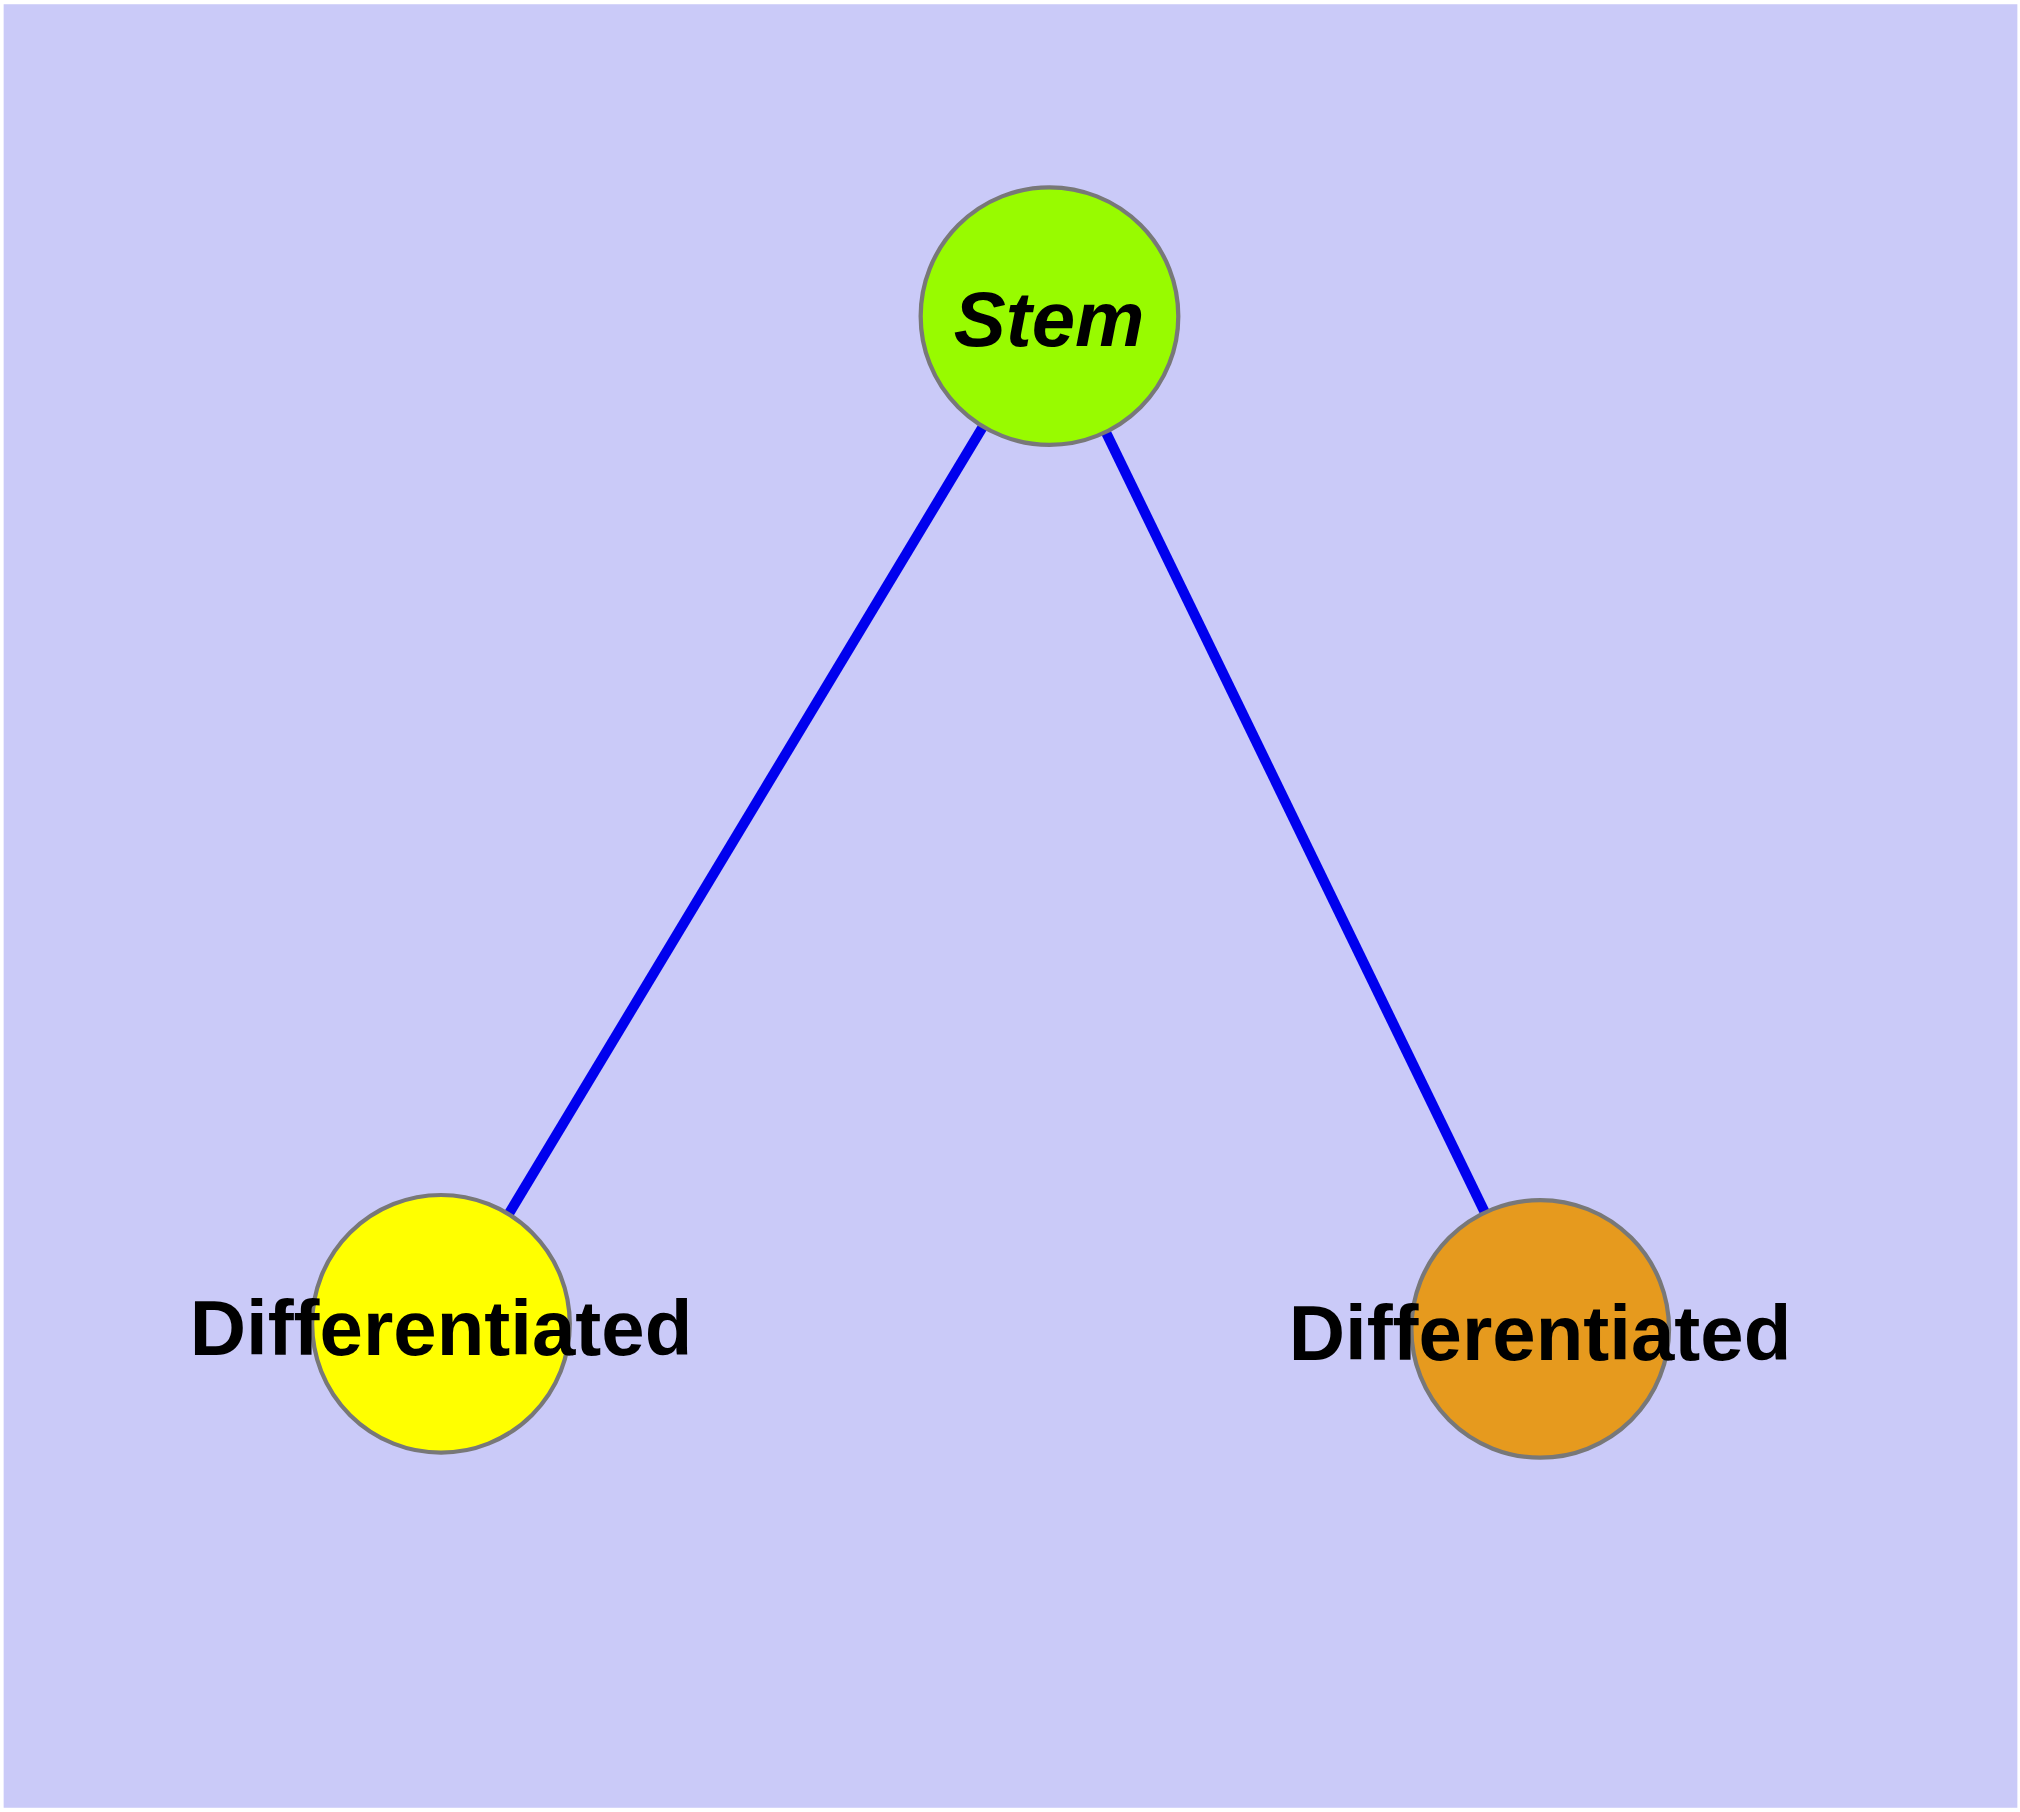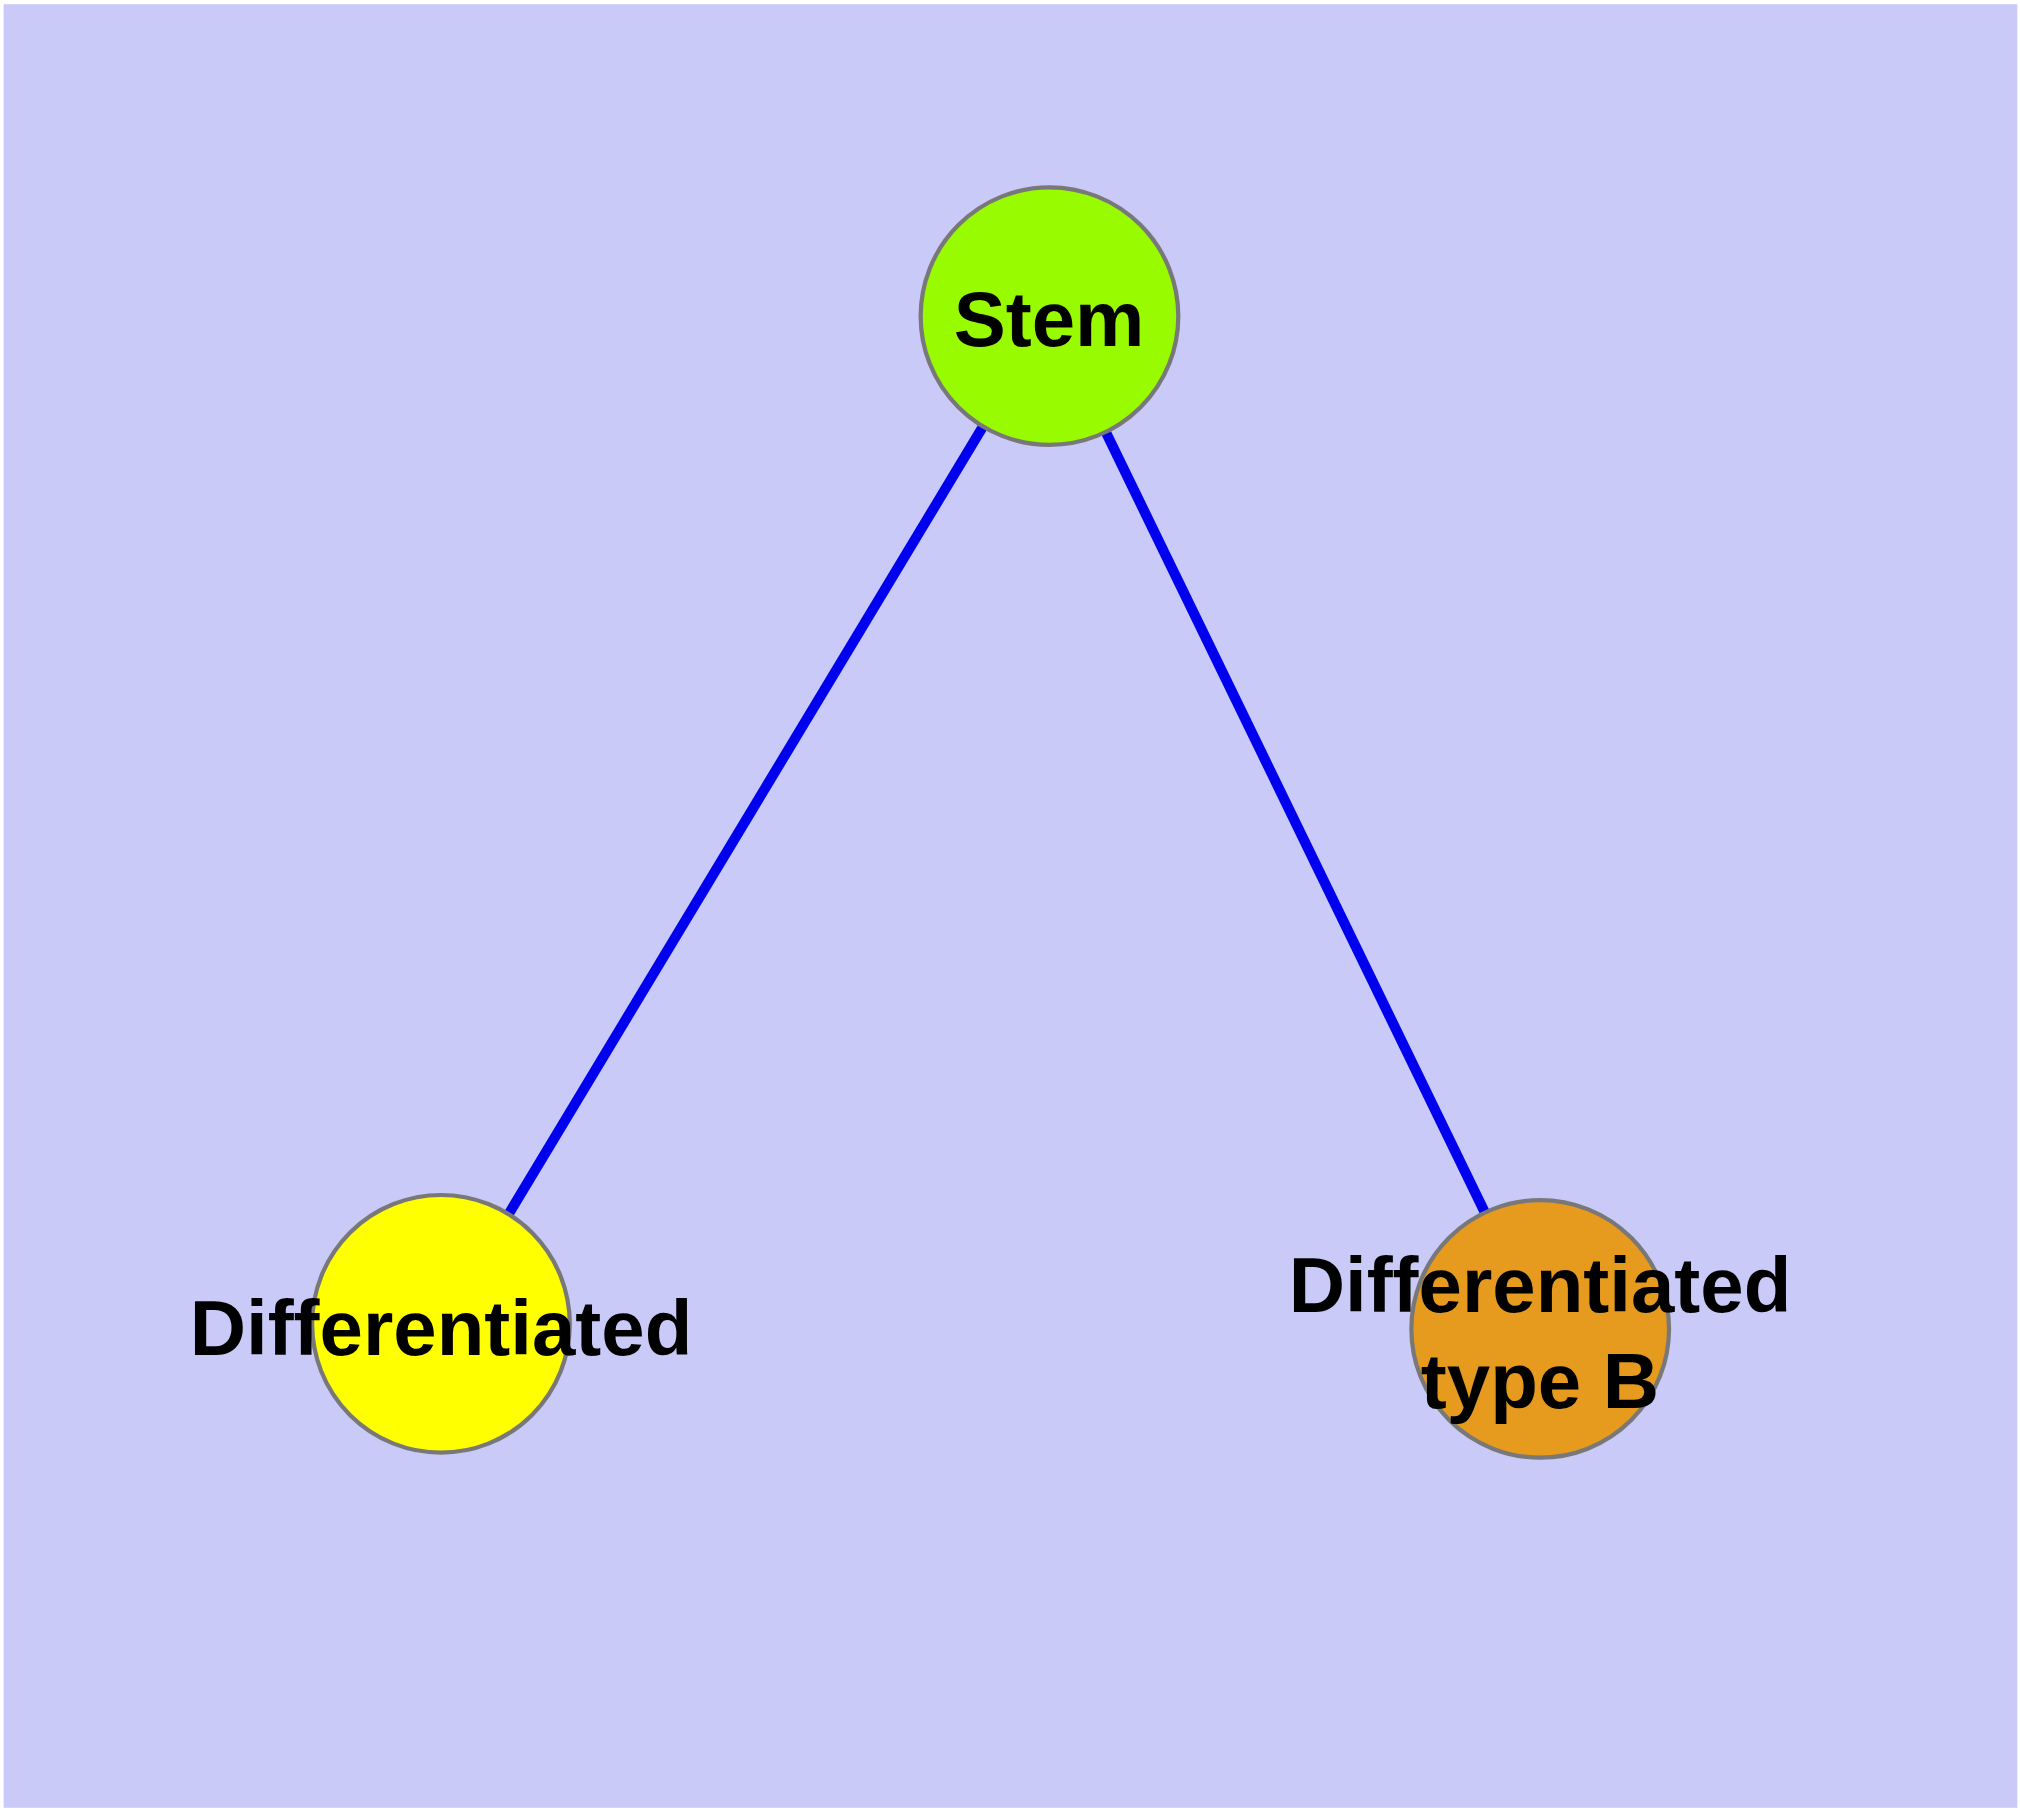--- a/index.html
+++ b/index.html
@@ -51,27 +51,26 @@
     <rect x="4" y="5" width="2376" height="2128" fill="#CACAF8"></rect>
 
     <line class="edge" x1="1238" y1="373" x2="520" y2="1565" stroke="#0000EE"></line>
     <line class="edge" x1="1238" y1="373" x2="1817" y2="1565" stroke="#0000EE"></line>
 
     <circle class="node-circle" cx="1238" cy="373" r="152" fill="#98FB00" stroke="#787878"></circle>
     <circle class="node-circle" cx="520" cy="1562" r="152" fill="#FFFF00" stroke="#787878"></circle>
     <circle class="node-circle" cx="1817" cy="1568" r="152" fill="#E69A1E" stroke="#787878"></circle>
   </svg>
 
-  <div class="node-label" style="left:1049px; top:319px;">
+  <div class="node-label" style="left:1049px; top:319px;font-style:italic;">
     <div>Stem</div>
   </div>
 
   <div class="node-label" style="left:441px; top:1328px;">
     <div>Differentiated</div>
   </div>
 
   <div class="node-label" style="left:1540px; top:1333px;">
     <div>Differentiated</div>
-    <div>type B</div>
   </div>
 
 </div>
 
 
 </body></html>

